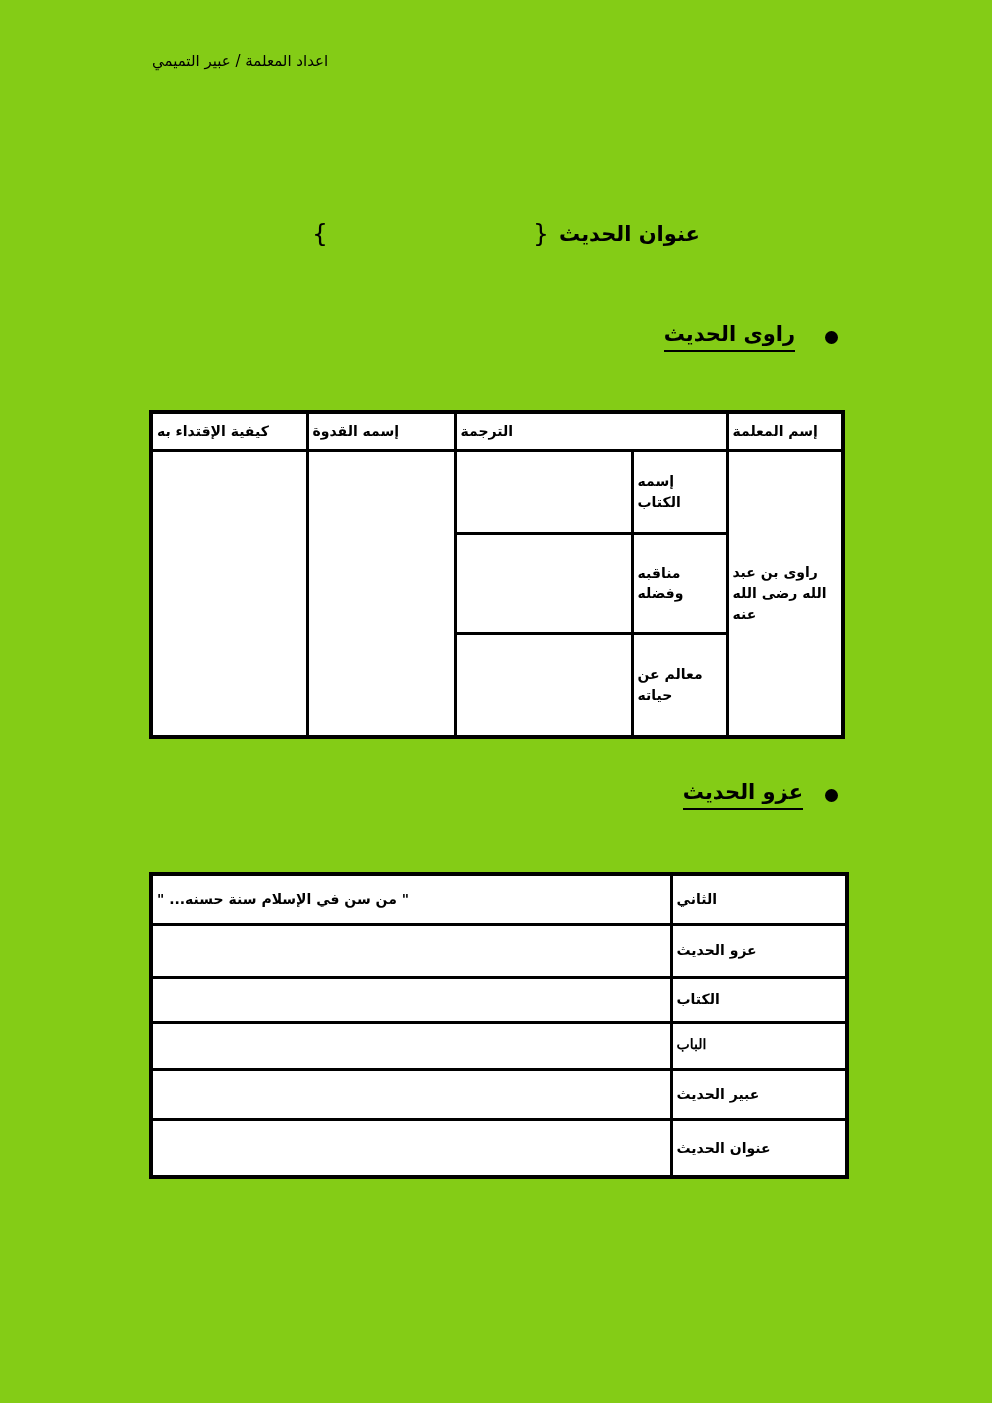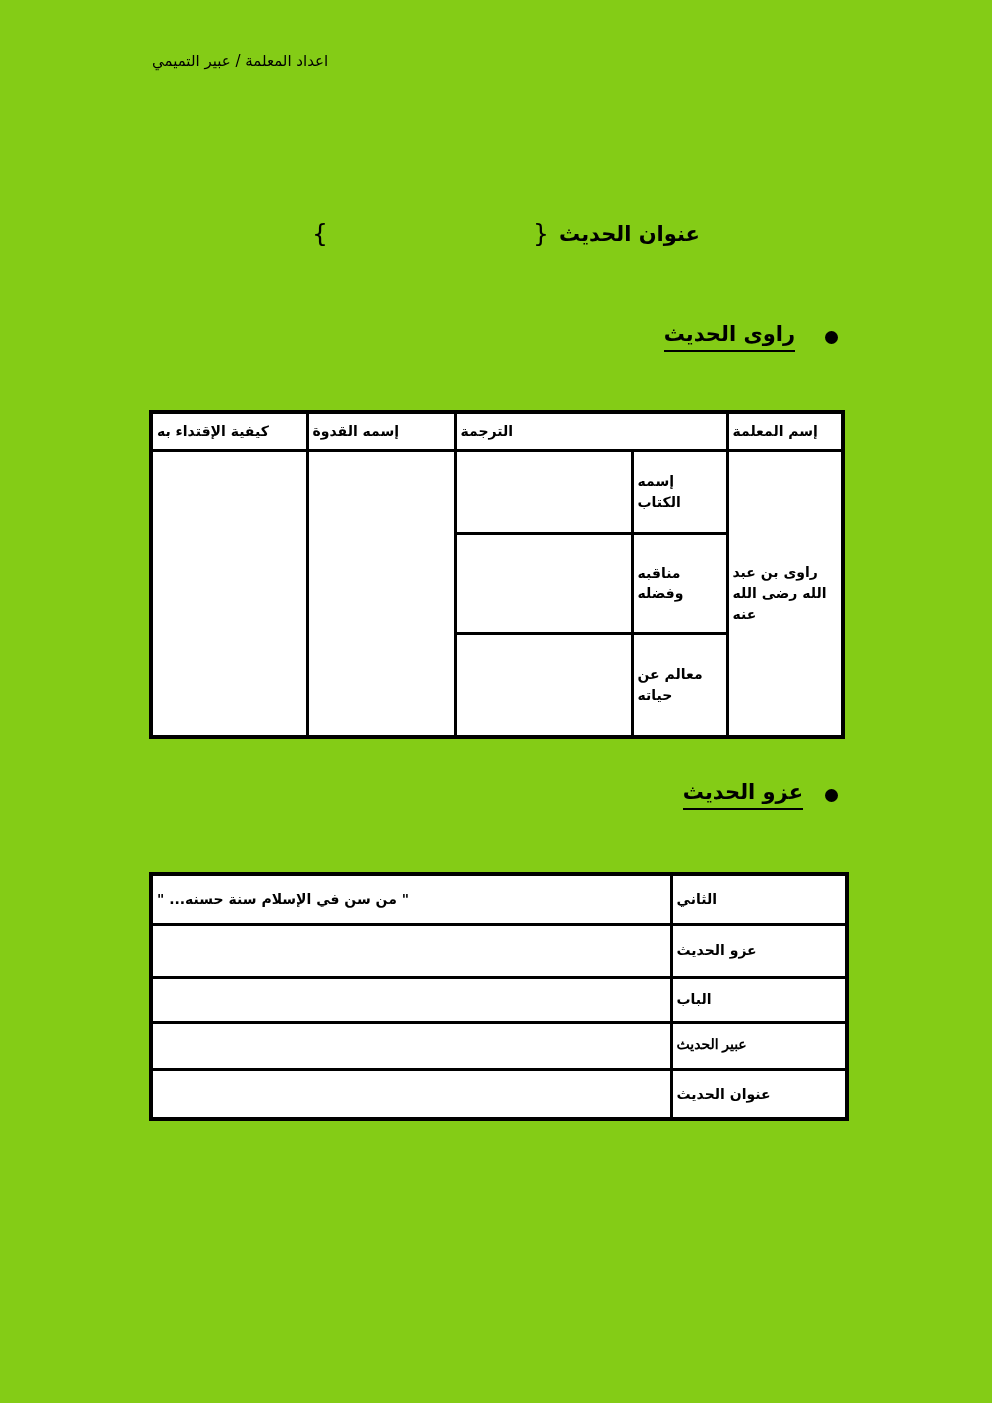--- a/index.html
+++ b/index.html
@@ -173,20 +173,24 @@
     <tbody>
       <tr>
         <td>الثاني</td>
         <td>" من سن في الإسلام سنة حسنه... "</td>
       </tr>
       <tr>
         <td>عزو الحديث</td>
         <td></td>
       </tr>
       <tr>
+        <td>الكتاب</td>
+        <td></td>
+      </tr>
+      <tr>
         <td>الباب</td>
         <td></td>
       </tr>
       <tr>
         <td>عبير الحديث</td>
         <td></td>
       </tr>
       <tr>
         <td>عنوان الحديث</td>
         <td></td>

